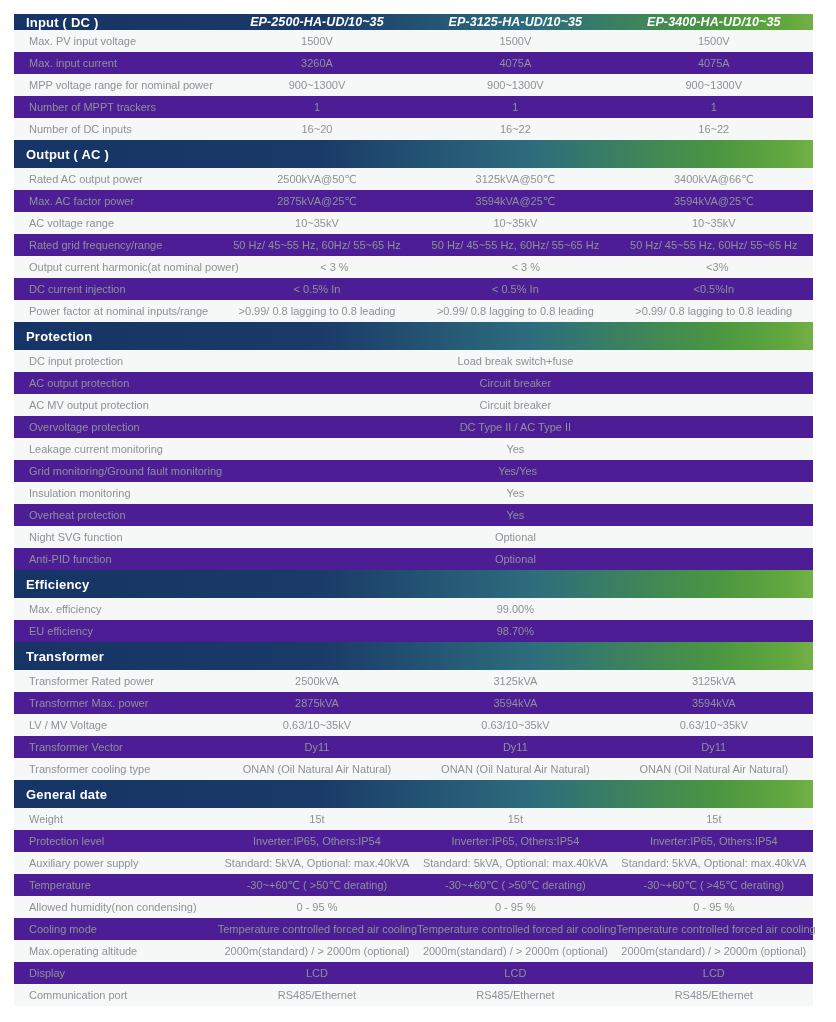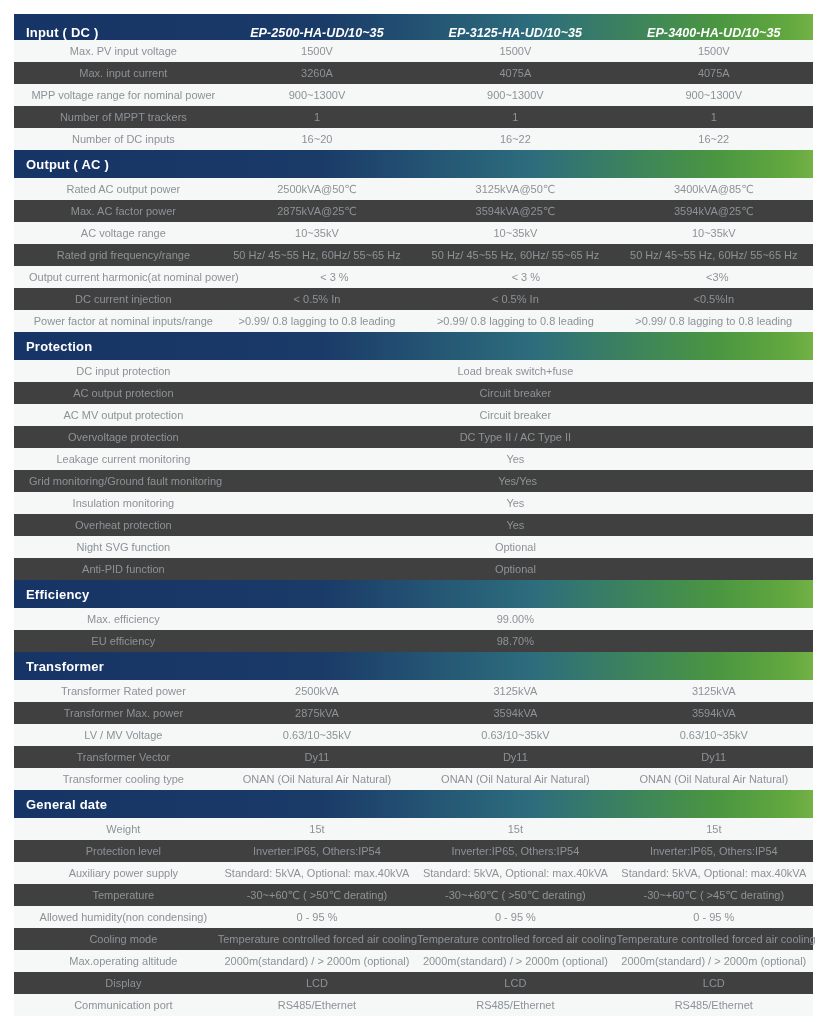--- a/index.html
+++ b/index.html
@@ -7,34 +7,34 @@
     width:836px;height:1022px;background:#ffffff;overflow:hidden;
     font-family:"Liberation Sans","DejaVu Sans",sans-serif;
     -webkit-font-smoothing:antialiased;
   }
   #spec-table{position:absolute;left:14px;top:14px;width:799px;}
   .bar{
     height:28px;display:flex;align-items:center;
     background:linear-gradient(90deg,#163465 0%,#1a3a68 38%,#2d6d7d 65%,#4a9641 88%,#63a83f 97%,#74b147 100%);
     color:#ffffff;font-weight:700;
   }
-  .bar.first{height:26px;align-items:flex-end;}
+  .bar.first{height:16px;}
   .bar-title{
     flex:0 0 25.5%;box-sizing:border-box;padding-left:12px;
     font-size:13px;letter-spacing:.2px;white-space:nowrap;
   }
   .bar-col{flex:1;text-align:center;font-size:12.5px;letter-spacing:.1px;white-space:nowrap;font-style:italic;}
   .row{
     height:22px;display:flex;align-items:center;
-    font-size:11px;color:#8d9297;background:#404040;
+    font-size:11px;color:#8d9297;background:#4c1d95;
   }
   .row.shade{background:#f6f7f7;}
   .label{
     flex:0 0 25.5%;box-sizing:border-box;padding-left:15px;
-    text-align:center;white-space:nowrap;overflow:visible;
+    text-align:left;white-space:nowrap;overflow:visible;
   }
   .cell{flex:1;text-align:center;white-space:nowrap;}
 </style>
 </head>
 <body>
 
 <div id="spec-table">
     <div class="bar first">
       <div class="bar-title">Input ( DC )</div>
       <div class="bar-col">EP-2500-HA-UD/10~35</div>
@@ -71,21 +71,21 @@
       <div class="cell">16~22</div>
       <div class="cell">16~22</div>
     </div>
     <div class="bar">
       <div class="bar-title">Output ( AC )</div>
     </div>
     <div class="row shade">
       <div class="label">Rated AC output power</div>
       <div class="cell">2500kVA@50℃</div>
       <div class="cell">3125kVA@50℃</div>
-      <div class="cell">3400kVA@85℃</div>
+      <div class="cell">3400kVA@66℃</div>
     </div>
     <div class="row">
       <div class="label">Max. AC factor power</div>
       <div class="cell">2875kVA@25℃</div>
       <div class="cell">3594kVA@25℃</div>
       <div class="cell">3594kVA@25℃</div>
     </div>
     <div class="row shade">
       <div class="label">AC voltage range</div>
       <div class="cell">10~35kV</div>

